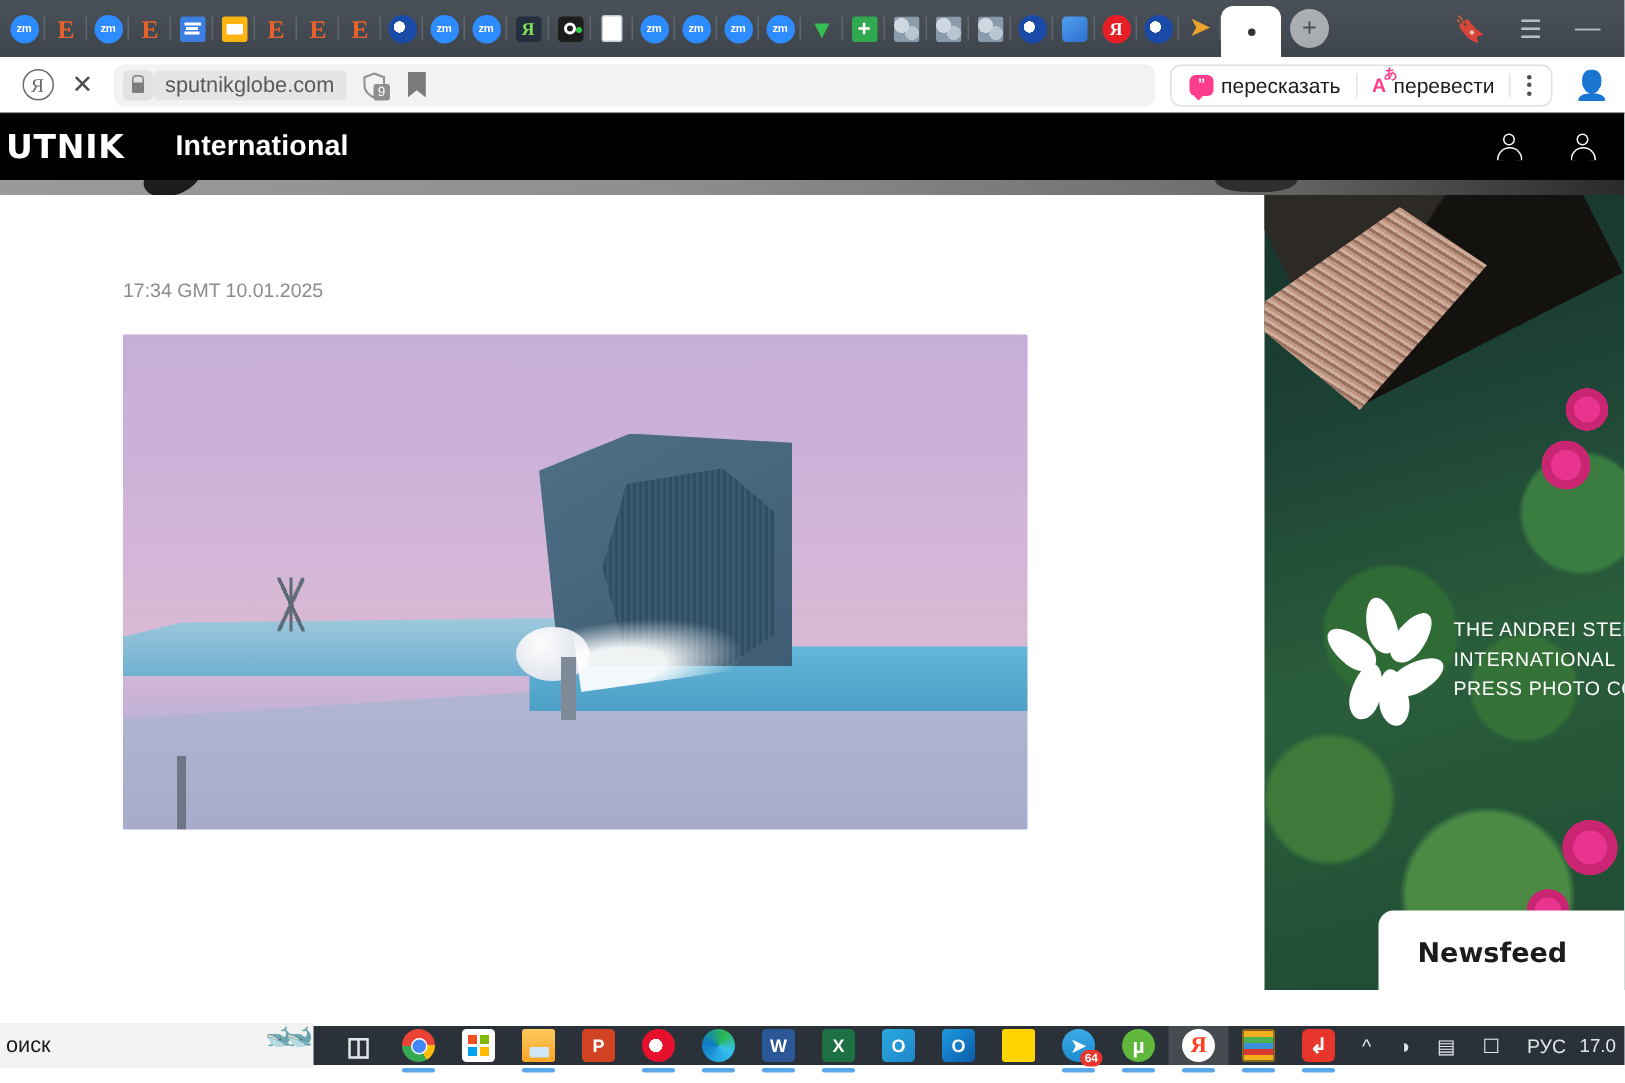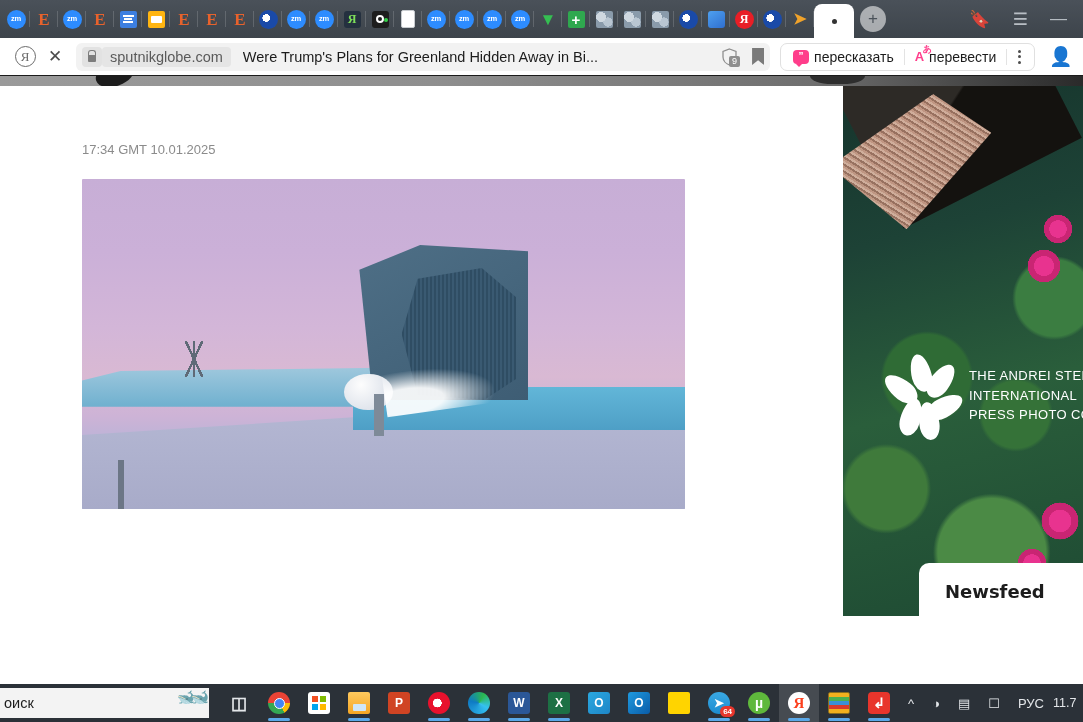--- a/index.html
+++ b/index.html
@@ -244,21 +244,21 @@
   }
   .newsfeed{
     position:absolute; left:76px; bottom:0; width:420px; background:#fff;
     border-radius:10px 10px 0 0; padding:18px 0 14px 26px;
   }
   .newsfeed span{ font-size:18px; font-weight:bold; color:#1c1c1c;
                   font-family:"DejaVu Sans", sans-serif;}
 
   
   .taskbar{
-    position:absolute; left:0; top:684px; width:1083px; height:38px;
+    position:absolute; left:0; top:684px; width:1083px; height:26px;
     background:#2b3138; display:flex; align-items:center;
   }
   .tb-search{
     width:238px; height:30px; background:#f3f3f3; display:flex; align-items:center;
     padding:0 8px; margin-left:0; position:relative; overflow:hidden;
   }
   .tb-search span{ font-size:14.5px; color:#1c1c1c; margin-left:-4px;}
   .whales{ position:absolute; right:4px; top:1px; font-size:20px; letter-spacing:-4px;}
   .tb-icons{ display:flex; align-items:center; gap:0px; padding-left:10px;}
   .tbi{ width:40px; height:38px; display:flex; align-items:center;
@@ -422,21 +422,20 @@
 <div class="urlbar">
   <div class="ub-btn">
     <span class="ya-circle">Я</span>
   </div>
   <div class="ub-btn" style="font-size:17px">✕</div>
   <div class="omnibox">
     <span class="lock">
         <em></em>
       </span>
     <span class="domain">sputnikglobe.com</span>
-    <span class="pagetitle">Were Trump's Plans for Greenland Hidden Away in Bi...</span>
     <span class="ob-icons">
       <span class="shield">
         <svg width="17" height="18" viewBox="0 0 17 18">
             <path d="M8.5 1 L15 3.5 V9 C15 13 11.5 16 8.5 17 C5.5 16 2 13 2 9 V3.5 Z" fill="none" stroke="#8e8e8e" stroke-width="1.3"></path>
           </svg>
         <b>9</b>
       </span>
       <span class="bookmark"></span>
     </span>
   </div>
@@ -455,20 +454,34 @@
         <i></i>
         <i></i>
         <i></i>
       </span>
   </div>
   <span class="user-ic">👤</span>
 </div>
 
 <div class="page">
 
+  <div class="site-header">
+    <span class="logo">UTNIK</span>
+    <span class="site-section">International</span>
+    <span class="header-right">
+      <span class="person">
+          <em></em>
+          <i></i>
+        </span>
+      <span class="person">
+          <em></em>
+          <i></i>
+        </span>
+    </span>
+  </div>
 
   <div class="banner-strip"></div>
 
   <div class="content">
 
     <div class="article">
       <div class="timestamp">17:34 GMT 10.01.2025</div>
       <div class="hero">
         <div class="ground"></div>
         <div class="bldg"></div>
@@ -579,15 +592,15 @@
     <div class="tbi run">
         <span class="ic ic-pdf">↲</span>
       </div>
   </div>
   <div class="tray">
     <span class="tr">^</span>
     <span class="tr">◑</span>
     <span class="tr">▤</span>
     <span class="tr">☐</span>
     <span class="tr">РУС</span>
-    <span class="clock">11.7</span>
+    <span class="clock">17.0</span>
   </div>
 </div>
 
 </body></html>

